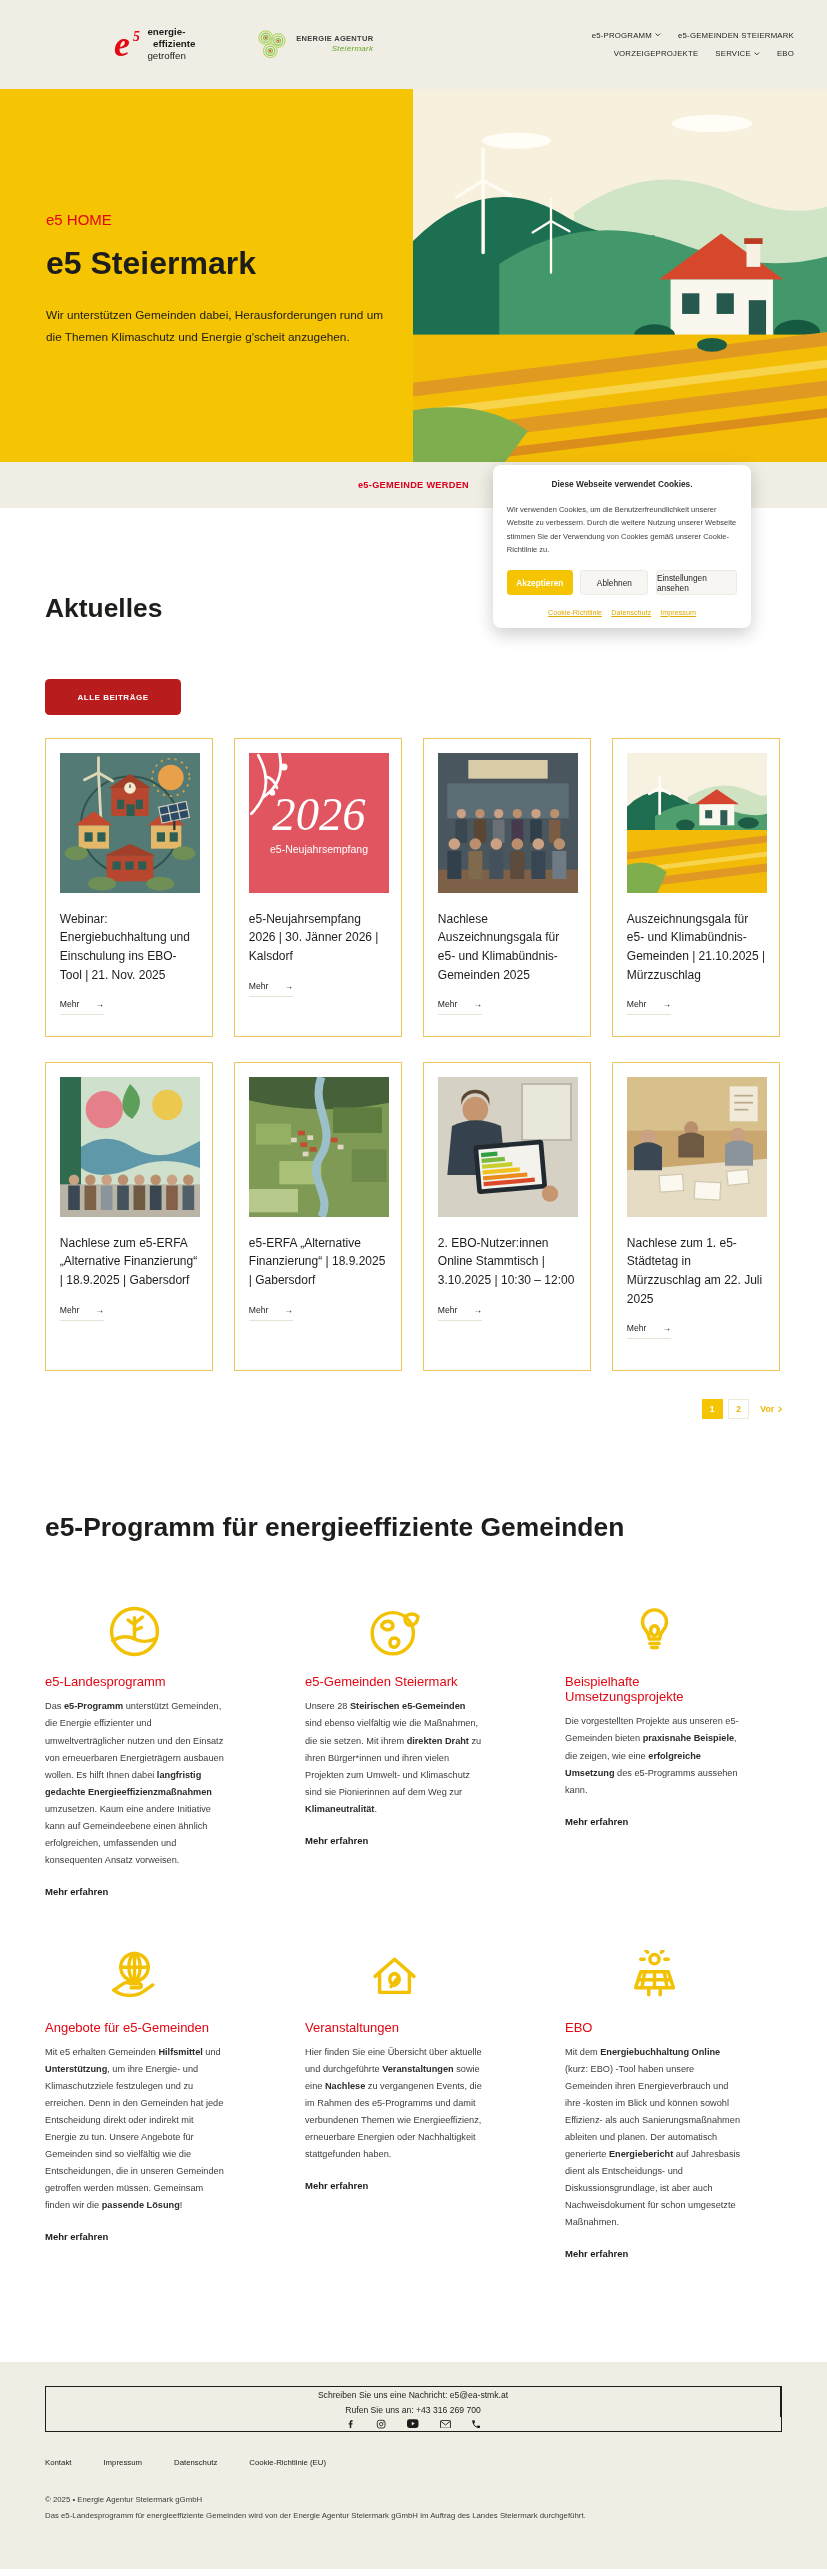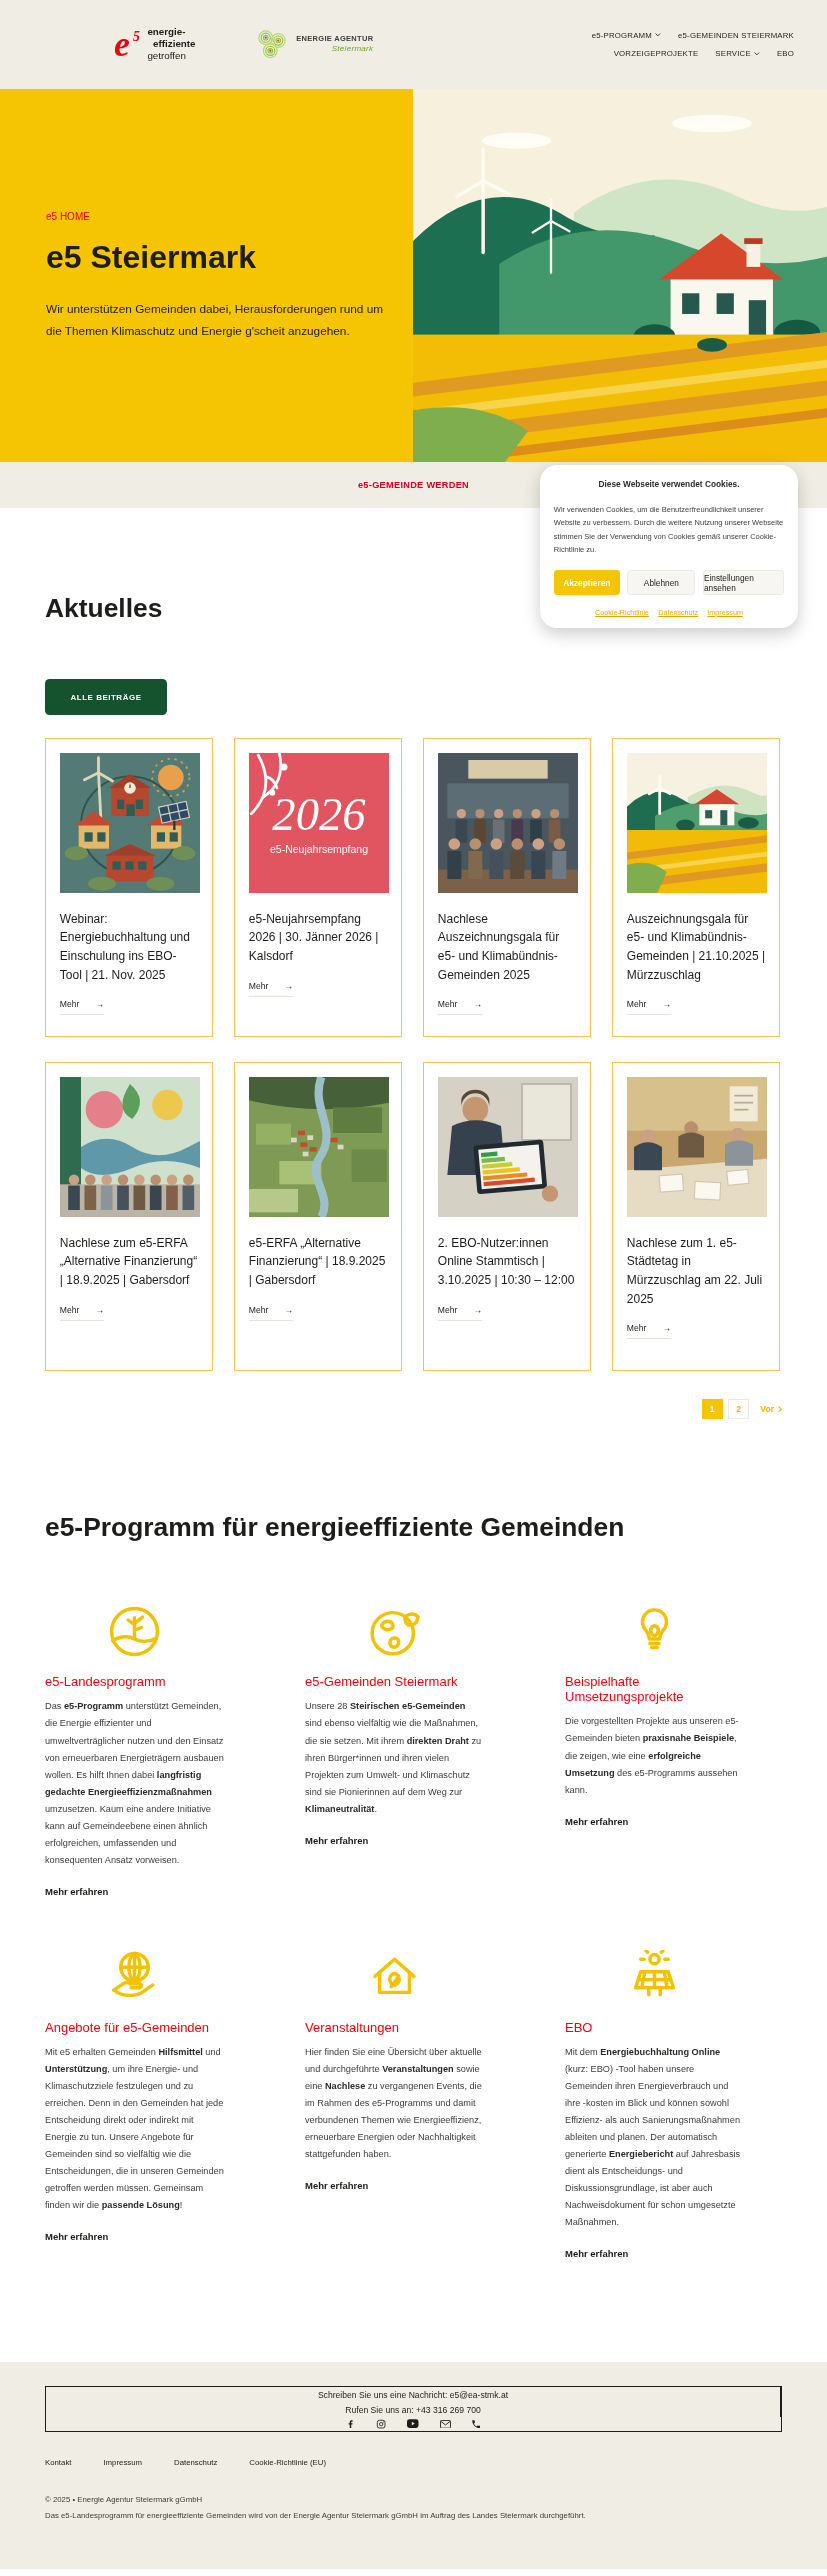--- a/index.html
+++ b/index.html
@@ -13,40 +13,40 @@
   .logo-ea{display:flex;align-items:center;gap:5.7px;text-align:right;}
   .logo-ea-text{font-size:7.5px;letter-spacing:0.3px;line-height:1.3;}
   .logo-ea-text .l1{font-weight:700;color:#3d3d3b;}
   .logo-ea-text .l2{font-style:italic;color:#6aa52c;font-size:8px;}
   .nav{margin-left:auto;margin-right:33px;width:225px;display:flex;flex-wrap:wrap;justify-content:flex-end;column-gap:17px;row-gap:9.8px;font-size:7.8px;letter-spacing:0.2px;}
   .nav-item{display:inline-flex;align-items:center;gap:3.4px;cursor:pointer;white-space:nowrap;}
   
   .hero{position:relative;height:373px;background:#f5c402;overflow:hidden;}
   .hero-art{position:absolute;top:0;right:0;}
   .hero-text{position:absolute;left:46px;top:122px;}
-  .hero-crumb{color:#e30613;font-size:10px;margin:0 0 17px;}
+  .hero-crumb{color:#e30613;font-size:15px;margin:0 0 17px;}
   .hero-title{font-size:32px;font-weight:700;margin:0 0 22px;}
   .hero-sub{font-size:11.8px;line-height:1.9;margin:0;width:345px;}
   
   .cta-bar{height:46px;background:#f0ede4;display:flex;align-items:center;justify-content:center;}
   .cta-link{color:#d8001e;font-weight:700;font-size:9.2px;letter-spacing:0.3px;cursor:pointer;}
   
-  .cookie{position:absolute;top:465px;left:540px;width:258px;box-sizing:border-box;background:#fff;border-radius:17px;box-shadow:0 5.7px 17px rgba(0,0,0,.2);padding:13.8px 13.8px 11.5px;z-index:60;}
+  .cookie{position:absolute;top:465px;left:493px;width:258px;box-sizing:border-box;background:#fff;border-radius:8px;box-shadow:0 5.7px 17px rgba(0,0,0,.2);padding:13.8px 13.8px 11.5px;z-index:60;}
   .cookie-title{font-size:8.3px;font-weight:700;text-align:center;margin:0 0 13.8px;color:#2b2b2b;}
   .cookie-body{font-size:7.5px;line-height:1.8;color:#3f3f3f;margin:0 0 13.8px;}
   .cookie-btns{display:flex;gap:7.5px;}
   .cookie-btn{flex:1;height:25px;border-radius:3.4px;display:flex;align-items:center;justify-content:center;font-size:8.3px;cursor:pointer;box-sizing:border-box;}
   .cookie-accept{background:#f5c402;color:#ffffff;font-weight:700;}
   .cookie-plain{background:#f7f6f3;border:0.6px solid #ebe9e4;color:#1d1d1b;}
   .cookie-links{display:flex;justify-content:center;gap:9.2px;margin-top:12.6px;font-size:7.2px;}
   .cookie-link{color:#e0a900;text-decoration:underline;cursor:pointer;}
   
   .news{padding:85px 45px 0;background:#fff;}
   .news-title{font-size:26.4px;font-weight:700;margin:0;}
-  .all-btn{margin-top:55px;width:122px;height:36px;background:#14532d;border:none;border-radius:4.6px;color:#fff;font-family:"Liberation Sans",sans-serif;font-size:8px;font-weight:700;letter-spacing:0.5px;display:flex;align-items:center;justify-content:center;cursor:pointer;}
+  .all-btn{margin-top:55px;width:136px;height:36px;background:#b91c1c;border:none;border-radius:4.6px;color:#fff;font-family:"Liberation Sans",sans-serif;font-size:8px;font-weight:700;letter-spacing:0.5px;display:flex;align-items:center;justify-content:center;cursor:pointer;}
   .cards{margin-top:23px;display:grid;grid-template-columns:repeat(4,168px);column-gap:21px;row-gap:25px;}
   .card{box-sizing:border-box;border:0.6px solid #eec65a;background:#fff;padding:13.8px;height:299px;}
   .card:nth-child(n+5){height:309px;}
   .card-img{width:140px;height:140px;display:block;}
   .card-title{margin:17px 0 0;font-size:12px;line-height:1.55;font-weight:400;}
   .card-more{display:inline-flex;align-items:center;gap:16px;margin-top:15px;padding-bottom:5.2px;border-bottom:1.1px solid #e7e2d4;font-size:8.6px;cursor:pointer;}
   .pagination{margin-top:27.6px;display:flex;justify-content:flex-end;align-items:center;gap:5.7px;}
   .page-box{width:20.7px;height:20.7px;display:flex;align-items:center;justify-content:center;font-size:8.6px;font-weight:700;cursor:pointer;box-sizing:border-box;}
   .page-current{background:#f5c402;color:#fff;}
   .page-other{background:#fff;border:0.6px solid #efe9da;color:#f0b400;}

